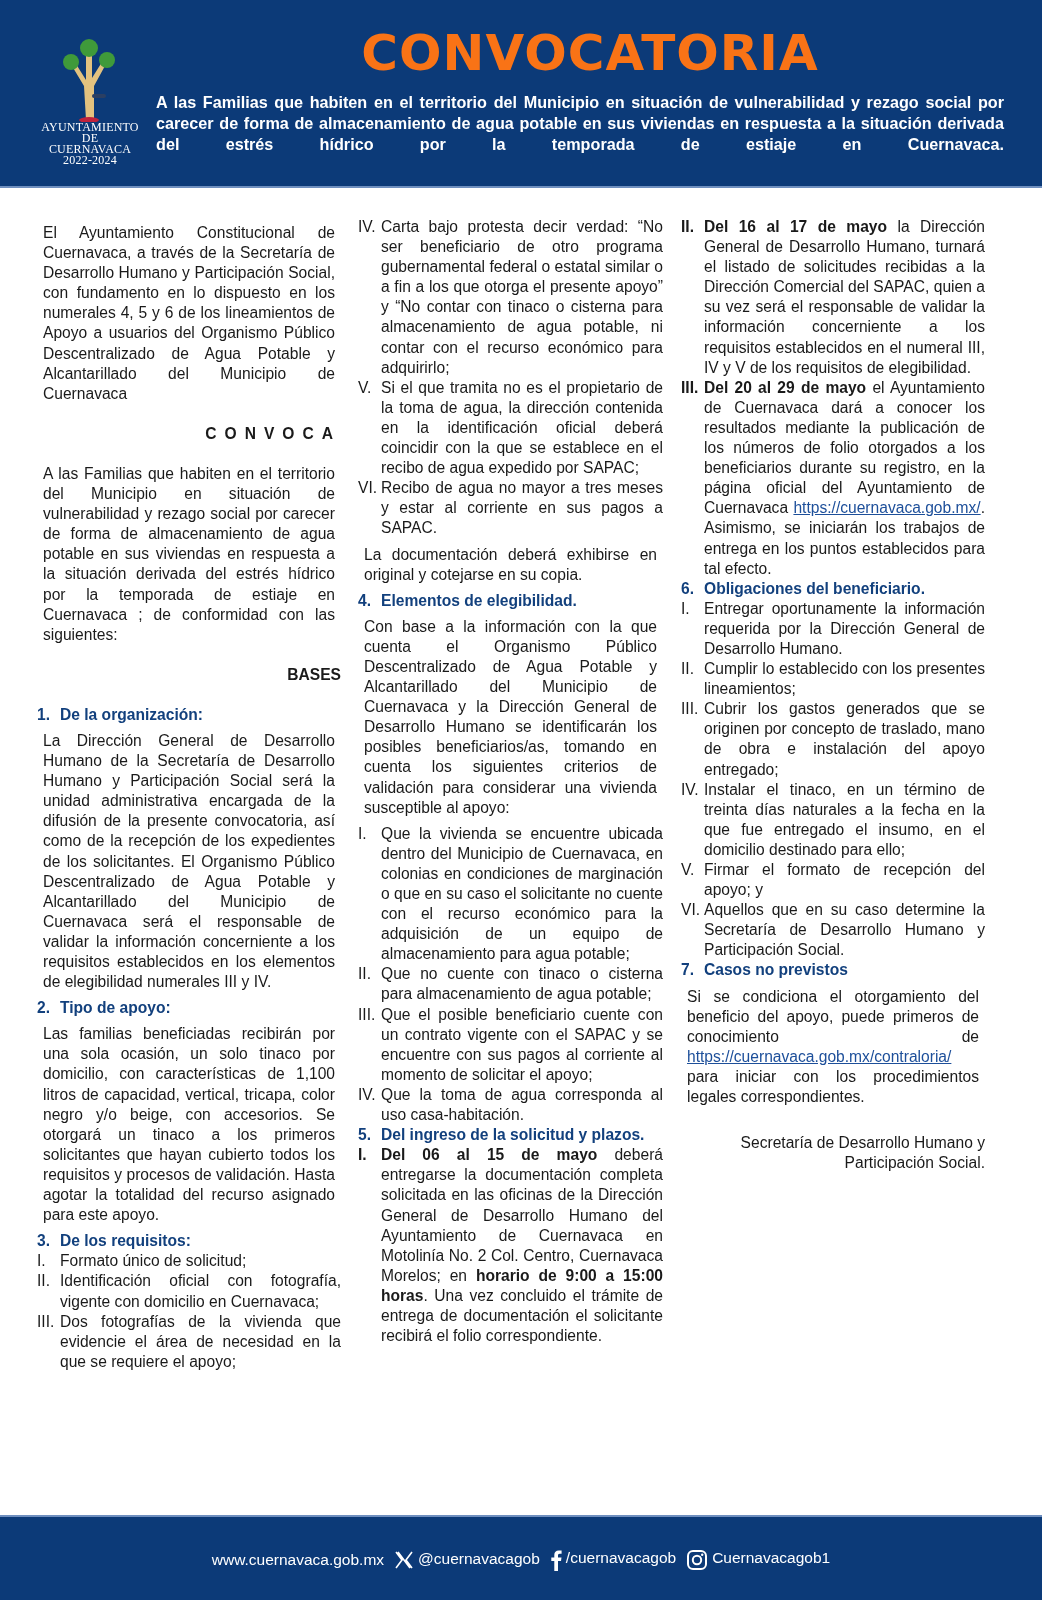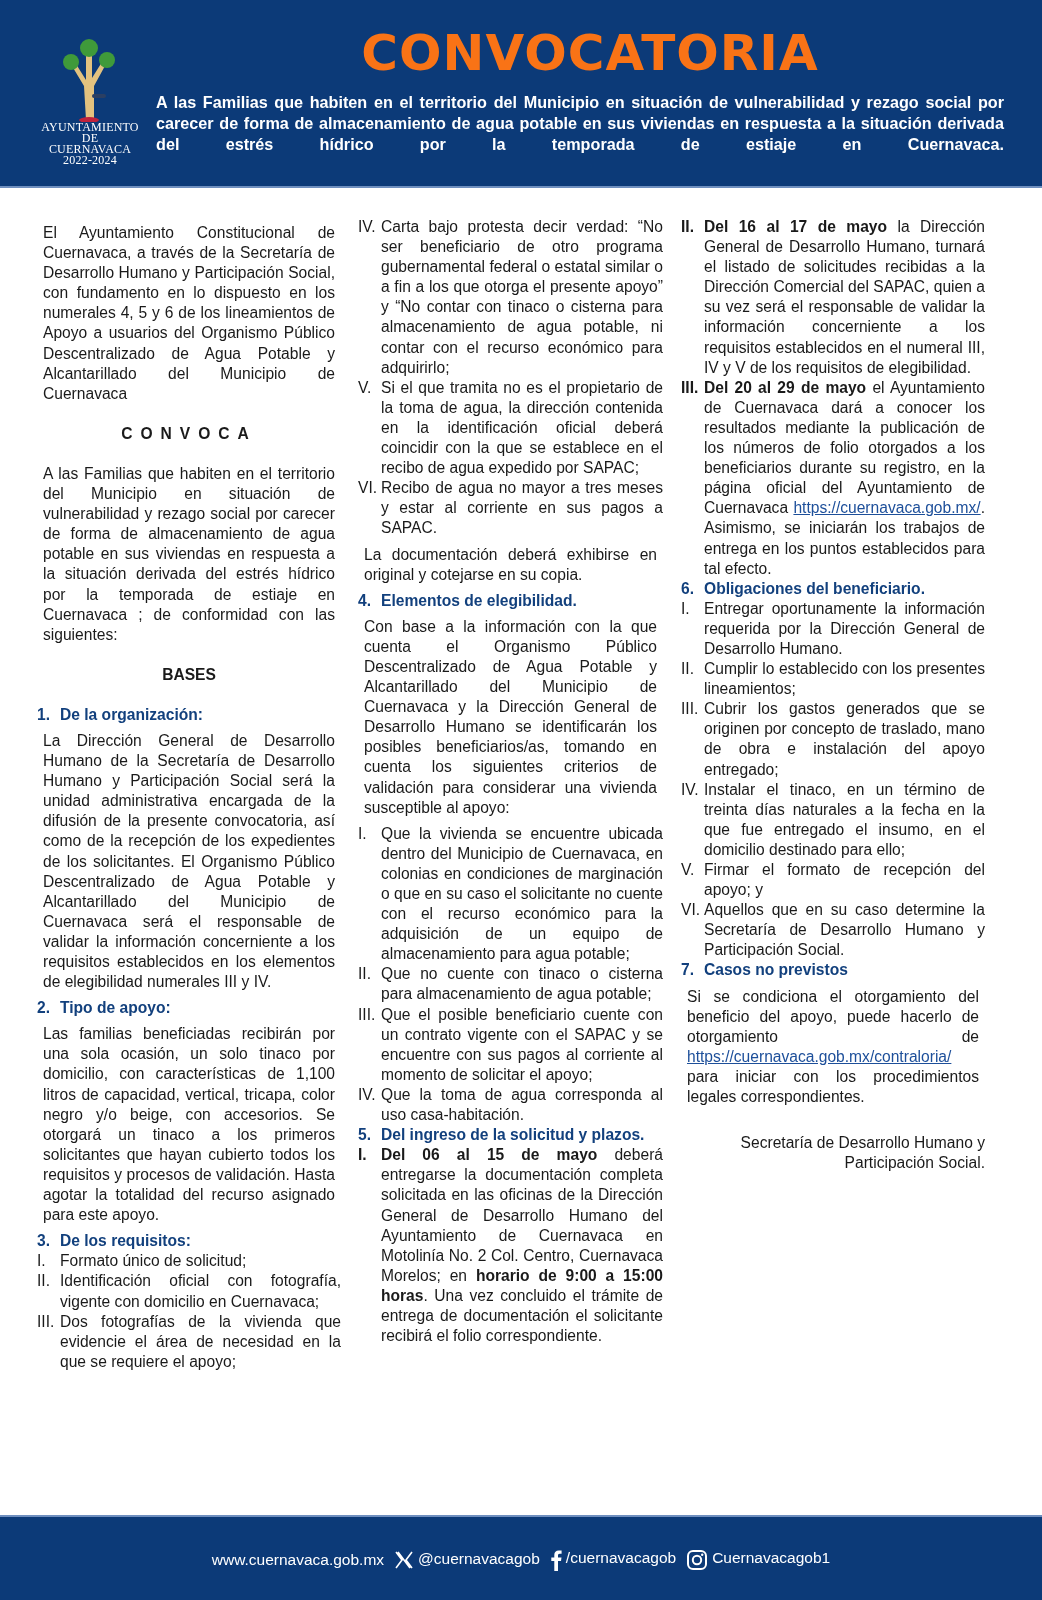--- a/index.html
+++ b/index.html
@@ -34,21 +34,21 @@
     text-align: justify; text-align-last: justify;
   }
   .col {
     position: absolute; top: 217px; font-size: 15.6px; line-height: 20.1px;
     text-align: justify;
   }
   .col1 { left: 37px; width: 304px; }
   .col2 { left: 358px; width: 305px; }
   .col3 { left: 681px; width: 304px; }
   .p { margin: 6px; }
-  .center-head { text-align: center; font-weight: bold; margin: 20px 0; }
+  .center-head { text-align: right; font-weight: bold; margin: 20px 0; }
   .convoca { letter-spacing: 8px; }
   .sec-head { color: #12407d; font-weight: bold; margin: 0; display: flex; }
   .sec-head .num { width: 23px; flex: none; }
   .li { display: flex; margin: 0; }
   .li .rn { width: 23px; flex: none; }
   .li .tx { flex: 1; }
   .b { font-weight: bold; }
   .link { color: #1d4f9a; text-decoration: underline; }
   .gap { height: 20px; }
   .sign { text-align: right; }
@@ -203,21 +203,21 @@
     </div>
   <div class="li">
       <span class="rn">VI.</span>
       <span class="tx">Aquellos que en su caso determine la Secretaría de Desarrollo Humano y Participación Social.</span>
     </div>
 
   <div class="sec-head">
     <span class="num">7.</span>
     <span>Casos no previstos</span>
   </div>
-  <p class="p"><span>Si se condiciona el otorgamiento del beneficio del apoyo, puede hacerlo de otorgamiento de </span><span class="link">https://cuernavaca.gob.mx/contraloria/</span><span> para iniciar con los procedimientos legales correspondientes.</span></p>
+  <p class="p"><span>Si se condiciona el otorgamiento del beneficio del apoyo, puede primeros de conocimiento de </span><span class="link">https://cuernavaca.gob.mx/contraloria/</span><span> para iniciar con los procedimientos legales correspondientes.</span></p>
   <div class="gap"></div>
   <div class="sign">Secretaría de Desarrollo Humano y</div>
   <div class="sign">Participación Social.</div>
 </div>
 
 <div class="footer">
   <div class="item">
     <span>www.cuernavaca.gob.mx</span>
   </div>
   <div class="item">

